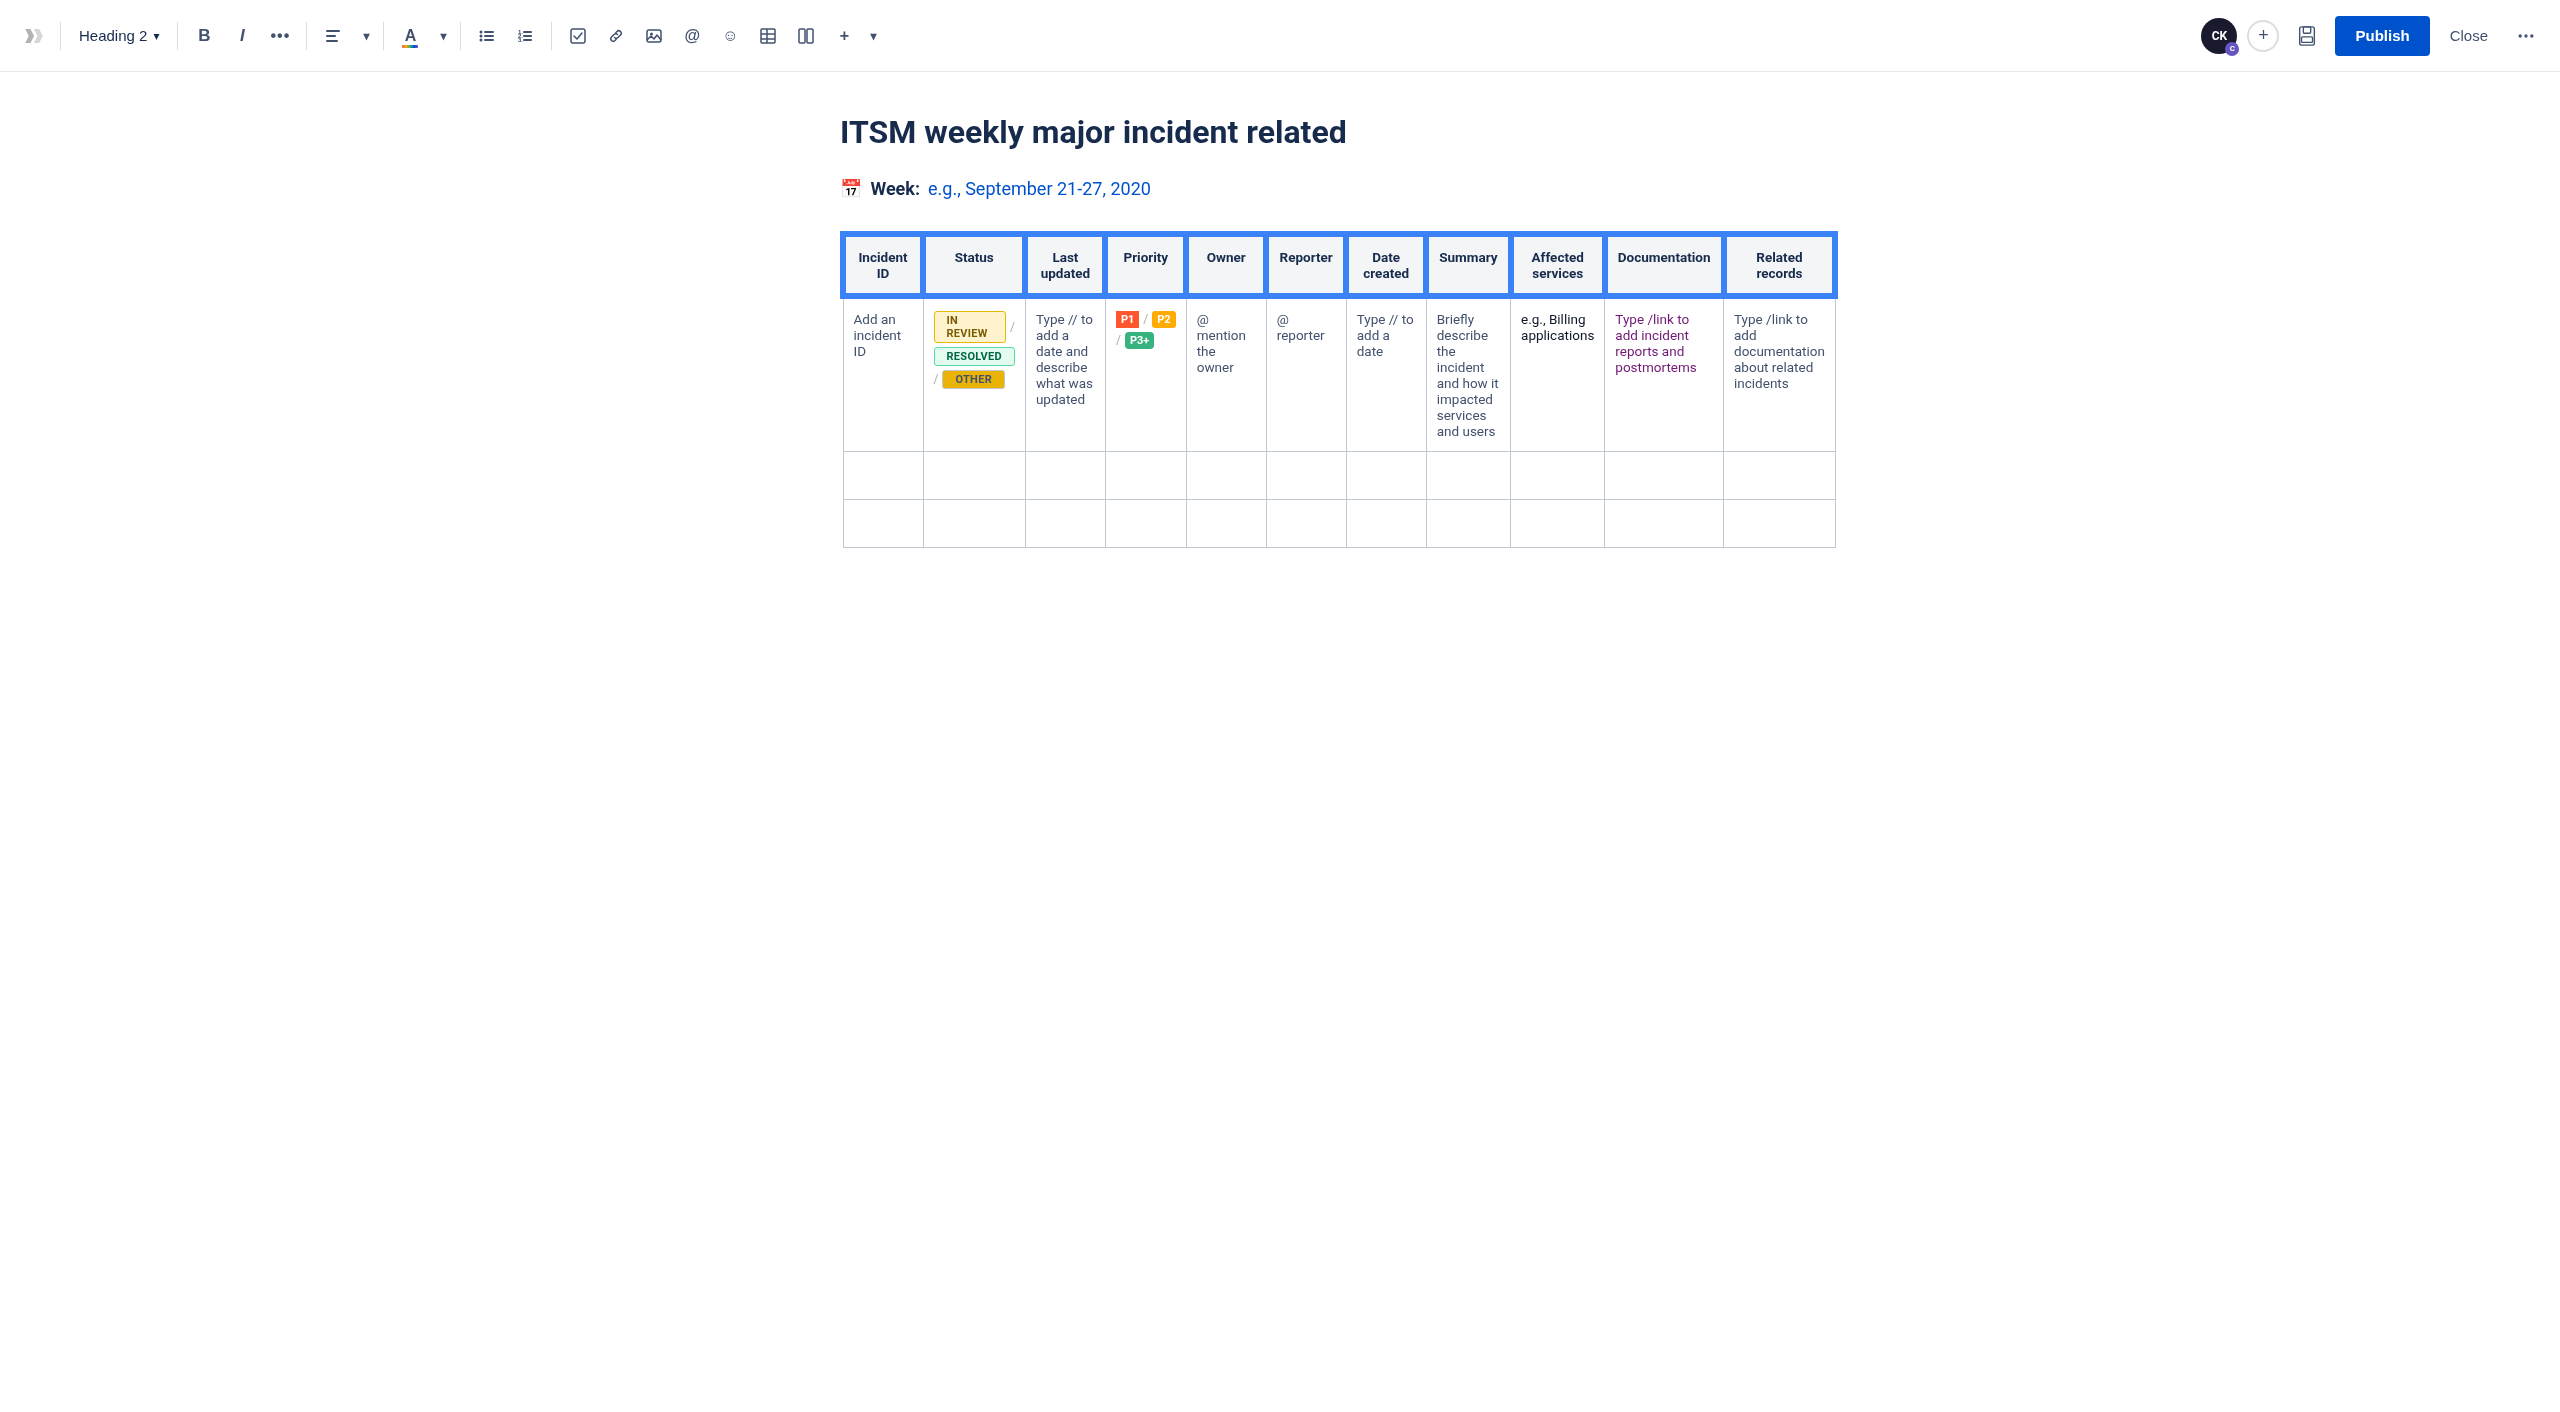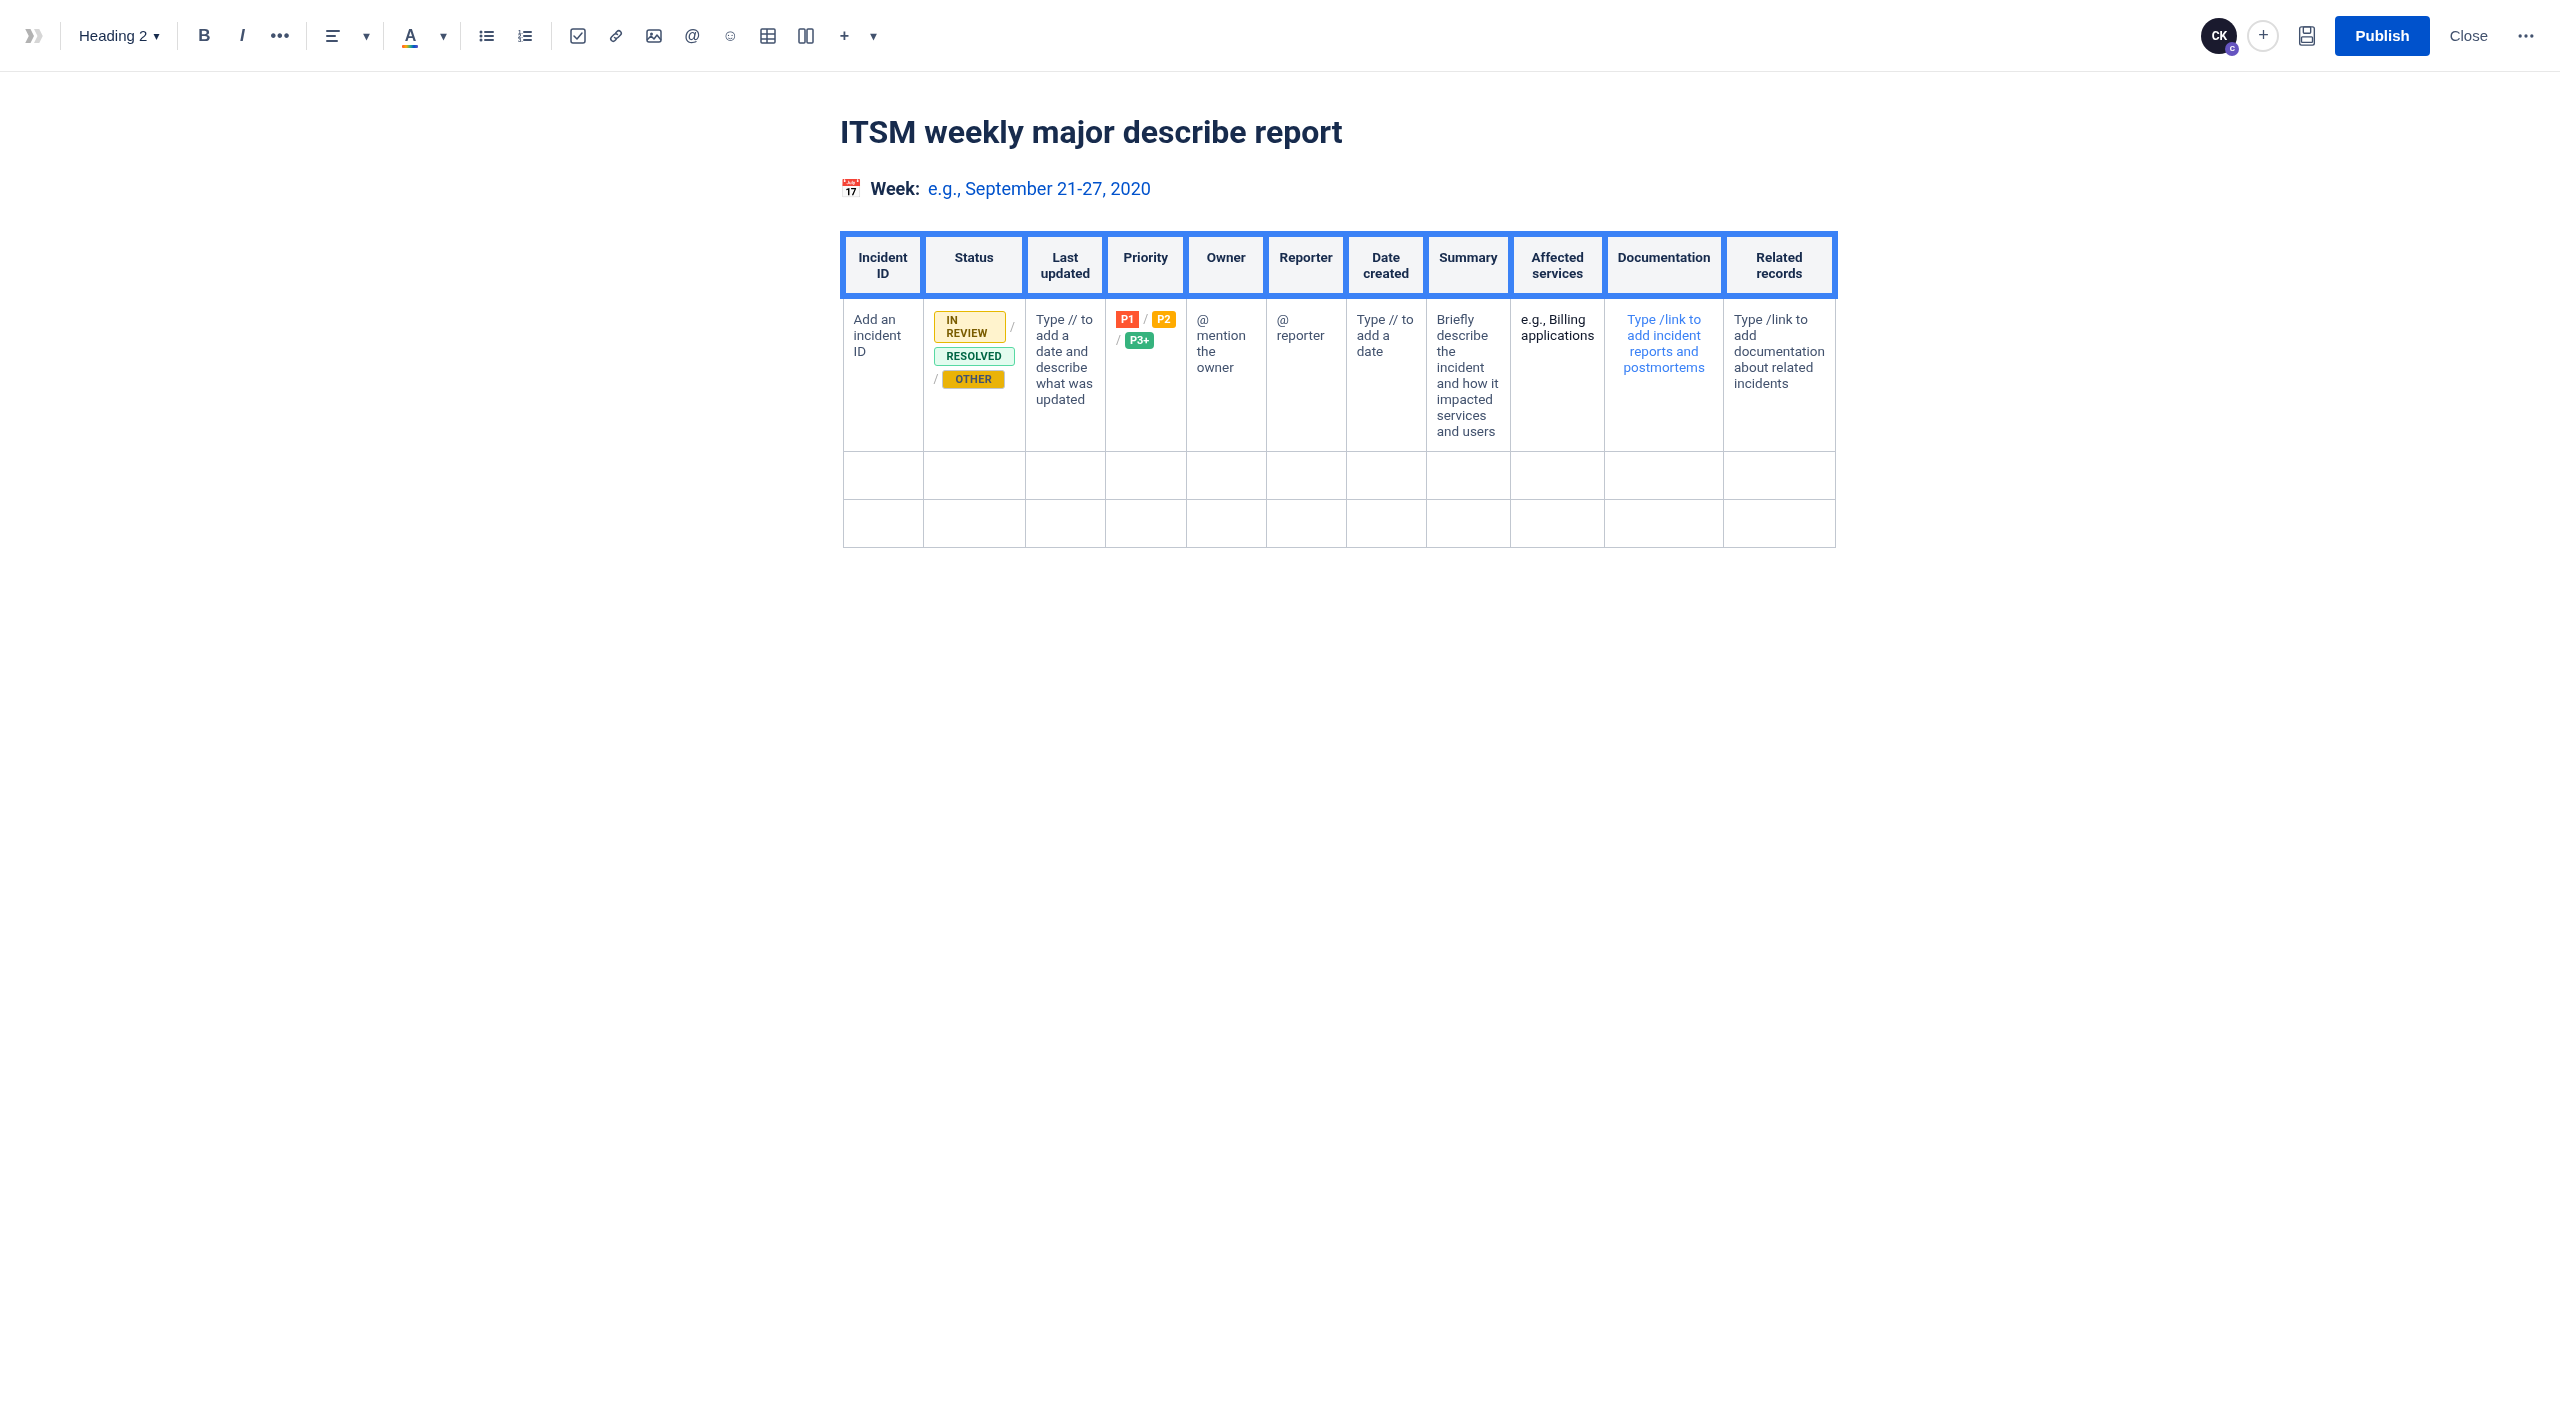--- a/index.html
+++ b/index.html
@@ -431,21 +431,21 @@
       <svg width="20" height="20" viewBox="0 0 24 24" fill="none">
         <circle cx="5" cy="12" r="2" fill="#42526e"></circle>
         <circle cx="12" cy="12" r="2" fill="#42526e"></circle>
         <circle cx="19" cy="12" r="2" fill="#42526e"></circle>
       </svg>
     </button>
   </div>
 </div>
 
 <div class="content-area">
-  <h1 class="doc-title">ITSM weekly major describe report</h1>
+  <h1 class="doc-title">ITSM weekly major incident related</h1>
 
   <div class="week-line">
     <span>📅</span>
     <span class="week-label">Week:</span>
     <span>e.g., September 21-27, 2020</span>
   </div>
 
   <table class="incident-table">
     <thead>
       <tr>
@@ -491,21 +491,21 @@
               <span class="slash">/</span>
               <span class="p3-badge">P3+</span>
             </div>
           </div>
         </td>
         <td style="color:#42526e;">@ mention the owner</td>
         <td style="color:#42526e;margin-top:44px;">@ reporter</td>
         <td style="color:#42526e;">Type // to add a date</td>
         <td style="color:#42526e;">Briefly describe the incident and how it impacted services and users</td>
         <td style="color:#0f172a;">e.g., Billing applications</td>
-        <td style="color:#3b82f6;text-align:center;">Type /link to add incident reports and postmortems</td>
+        <td style="color:#701a75;">Type /link to add incident reports and postmortems</td>
         <td style="color:#42526e;">Type /link to add documentation about related incidents</td>
       </tr>
 
       <tr class="empty-row">
         <td></td>
         <td></td>
         <td></td>
         <td></td>
         <td></td>
         <td></td>

